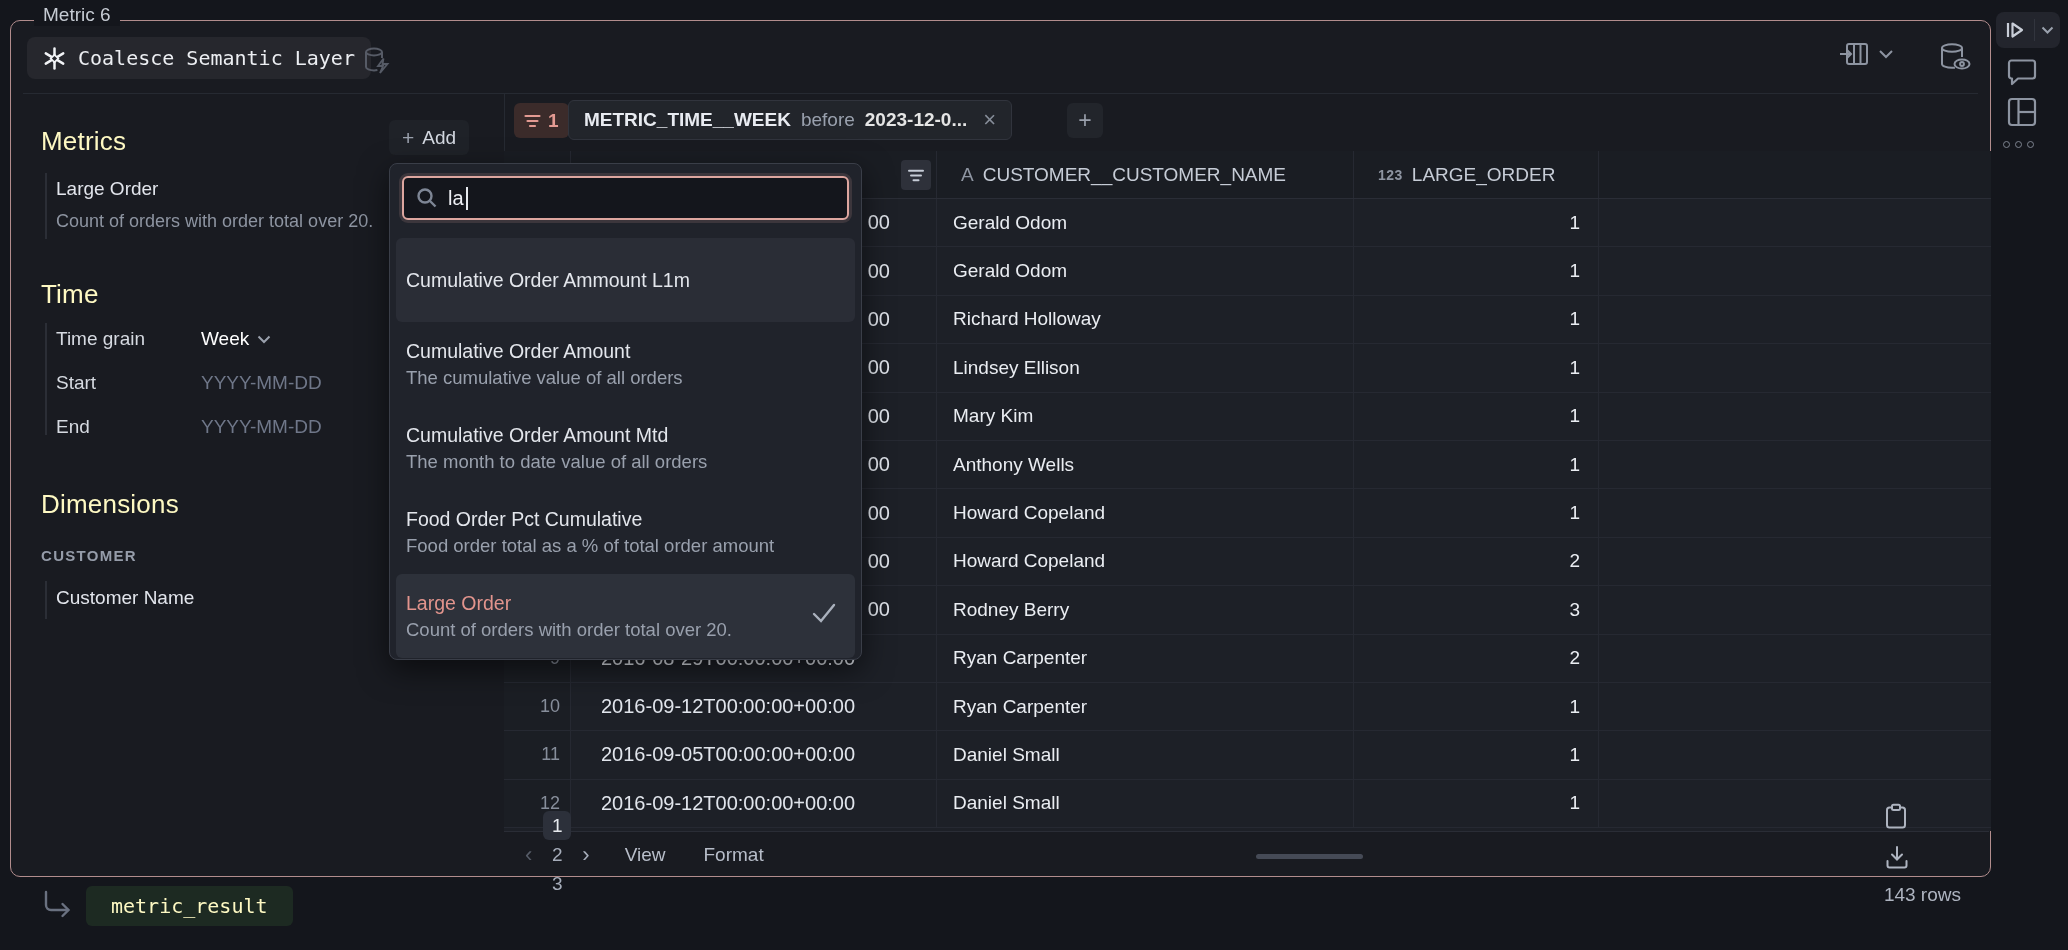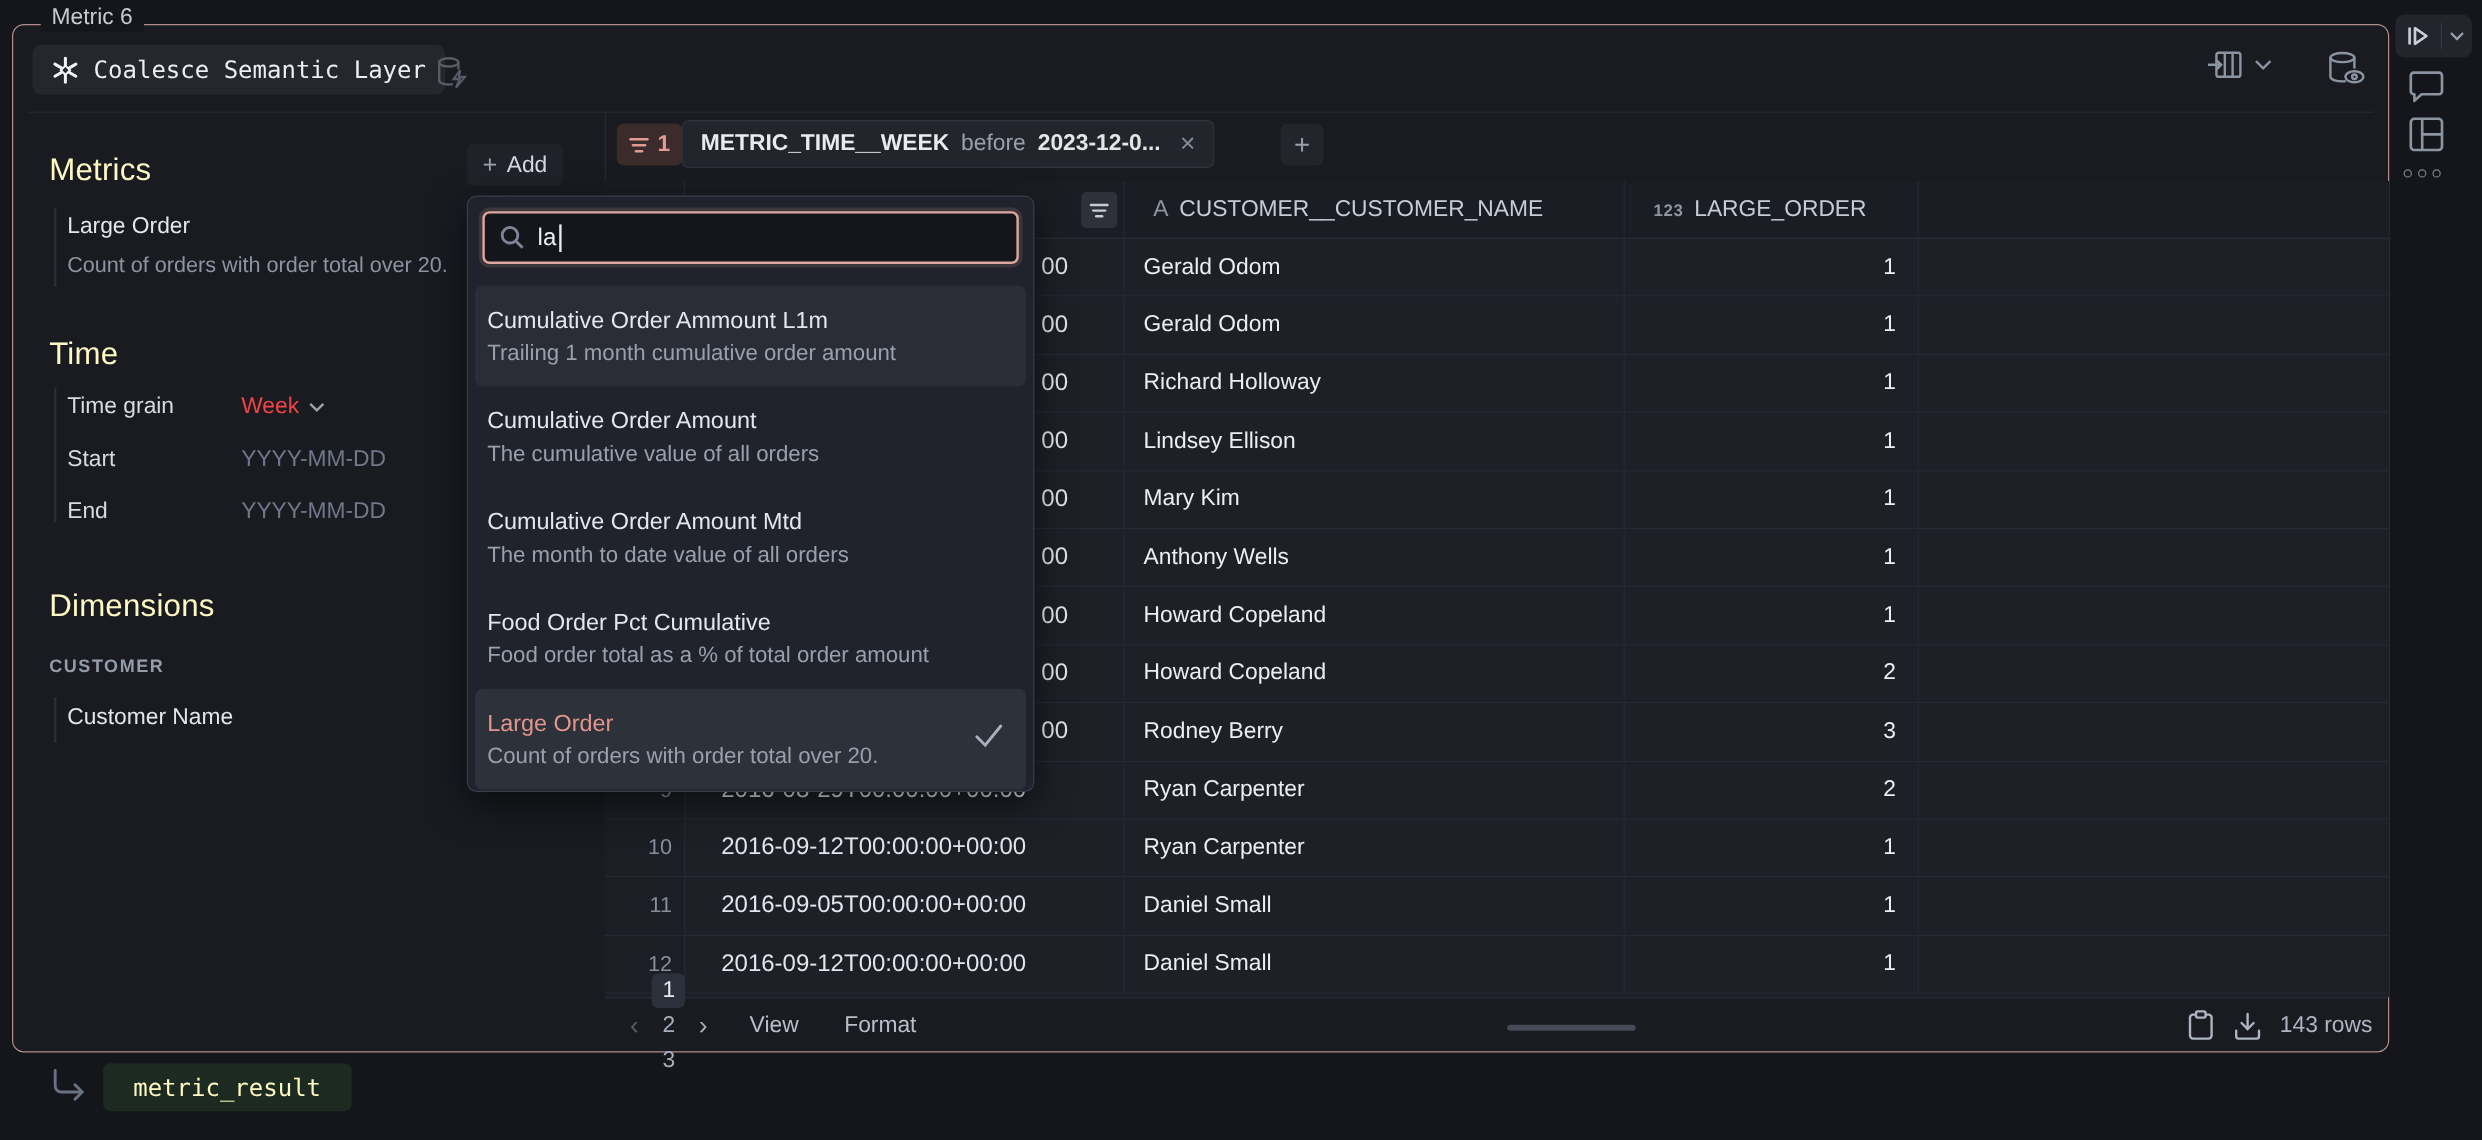--- a/index.html
+++ b/index.html
@@ -19,21 +19,21 @@
   .v-divider { position:absolute; left:493px; top:73px; width:1px; height:737px; background:#262a32; }
 
   
   .h-section { position:absolute; font-size:26px; font-weight:400; color:#fef9c3; letter-spacing:.2px; }
   .add-btn { position:absolute; left:378px; top:99px; height:35px; display:flex; align-items:center; gap:8px; background:#1f2228; border-radius:6px; padding:0 13px; font-size:19px; color:#d3d8e0; cursor:pointer; }
   .add-btn .plus { color:#9aa1ad; font-size:21px; }
   .indent { position:absolute; width:1.5px; background:#2b2e36; }
   .mi-title { position:absolute; left:45px; font-size:19px; color:#e2e5ec; white-space:nowrap; }
   .mi-desc  { position:absolute; left:45px; font-size:18px; color:#8d94a1; white-space:nowrap; }
   .kv-label { position:absolute; left:45px; font-size:19px; color:#d6dae1; }
-  .kv-value { position:absolute; left:190px; font-size:19px; color:#ef4444; display:flex; align-items:center; gap:8px; cursor:pointer; }
+  .kv-value { position:absolute; left:190px; font-size:19px; color:#ffffff; display:flex; align-items:center; gap:8px; cursor:pointer; }
   .kv-place { position:absolute; left:190px; font-size:19px; color:#6f7789; cursor:text; }
   .grp-label { position:absolute; left:30px; font-size:15px; font-weight:700; letter-spacing:1.3px; color:#959ca9; }
 
   
   .flt-badge { position:absolute; left:503px; top:82px; height:35px; display:flex; align-items:center; gap:7px; background:#3b2b2a; border-radius:6px; padding:0 10px; color:#e39a92; font-size:19px; font-weight:700; cursor:pointer; }
   .flt-pill { position:absolute; left:557px; top:79px; height:40px; display:flex; align-items:center; gap:10px; background:#22252b; border:1px solid #31343d; border-radius:6px; padding:0 15px; font-size:19px; cursor:pointer; }
   .flt-pill .field { font-weight:700; color:#e8ebf1; }
   .flt-pill .op { color:#99a0ad; }
   .flt-pill .val { font-weight:700; color:#e5e5e5; }
   .flt-pill .x { color:#868d99; font-size:22px; margin-left:6px; cursor:pointer; }
@@ -59,21 +59,21 @@
 
   
   .pgbar { position:absolute; left:493px; right:1px; top:810px; height:46px; border-top:1px solid #2a2d36; display:flex; align-items:center; }
   .pg-left { display:flex; align-items:center; gap:4px; margin-left:14px; }
   .pg-chip { min-width:28px; height:29px; border-radius:6px; display:flex; align-items:center; justify-content:center; font-size:19px; color:#a6adba; cursor:pointer; padding:0 6px; }
   .pg-chip.cur { background:#2c303a; color:#e6e9ee; }
   .pg-nav { font-size:22px; color:#a6adba; padding:0 7px; cursor:pointer; }
   .pg-nav.dis { color:#565c68; }
   .pg-menu { font-size:19px; color:#b7bdc9; margin-left:24px; cursor:pointer; }
   .hscroll { position:absolute; left:752px; top:22px; width:107px; height:5px; background:#454a56; border-radius:3px; cursor:grab; }
-  .pg-right { position:absolute; right:12px; display:flex; align-items:center; gap:14px; }
+  .pg-right { position:absolute; right:28px; display:flex; gap:14px;flex-direction:column; }
   .rowcount { font-size:19px; color:#aeb4c0; }
 
   
   .dropdown { position:absolute; left:389px; top:163px; width:473px; height:497px; background:#20232b; border:1px solid #3a3e48; border-radius:8px; box-shadow:0 10px 30px rgba(0,0,0,.55); z-index:50; }
   .search { position:absolute; left:12px; top:12px; right:12px; height:44px; background:#14161c; border:2px solid #dda69f; border-radius:6px; box-shadow:0 0 0 3px rgba(221,166,159,.15); display:flex; align-items:center; padding-left:12px; cursor:text; }
   .search .q { font-size:20px; color:#edeff4; margin-left:10px; }
   .caret { width:2px; height:23px; background:#e6e9ee; margin-left:2px; animation:blink 1.1s steps(1) infinite; }
   @keyframes blink { 50% { opacity:0; } }
   .dd-list { position:absolute; left:0; top:74px; right:0; }
   .dd-item { height:84px; margin:0 6px; padding:0 10px; border-radius:6px; display:flex; flex-direction:column; justify-content:center; gap:4px; position:relative; cursor:pointer; }
@@ -354,21 +354,20 @@
     <svg width="22" height="22" viewBox="0 0 22 22" fill="none" stroke="#7e8695" stroke-width="2.4">
       <circle cx="9" cy="9" r="6.5"></circle>
         <line x1="14" y1="14" x2="19.5" y2="19.5"></line>
     </svg>
     <span class="q">la</span>
     <span class="caret"></span>
   </div>
   <div class="dd-list" id="dd-list">
       <div class="dd-item hover">
         <span class="t">Cumulative Order Ammount L1m</span>
-        <span class="d">Trailing 1 month cumulative order amount</span>
       </div>
       <div class="dd-item">
         <span class="t">Cumulative Order Amount</span>
         <span class="d">The cumulative value of all orders</span>
       </div>
       <div class="dd-item">
         <span class="t">Cumulative Order Amount Mtd</span>
         <span class="d">The month to date value of all orders</span>
       </div>
       <div class="dd-item">

